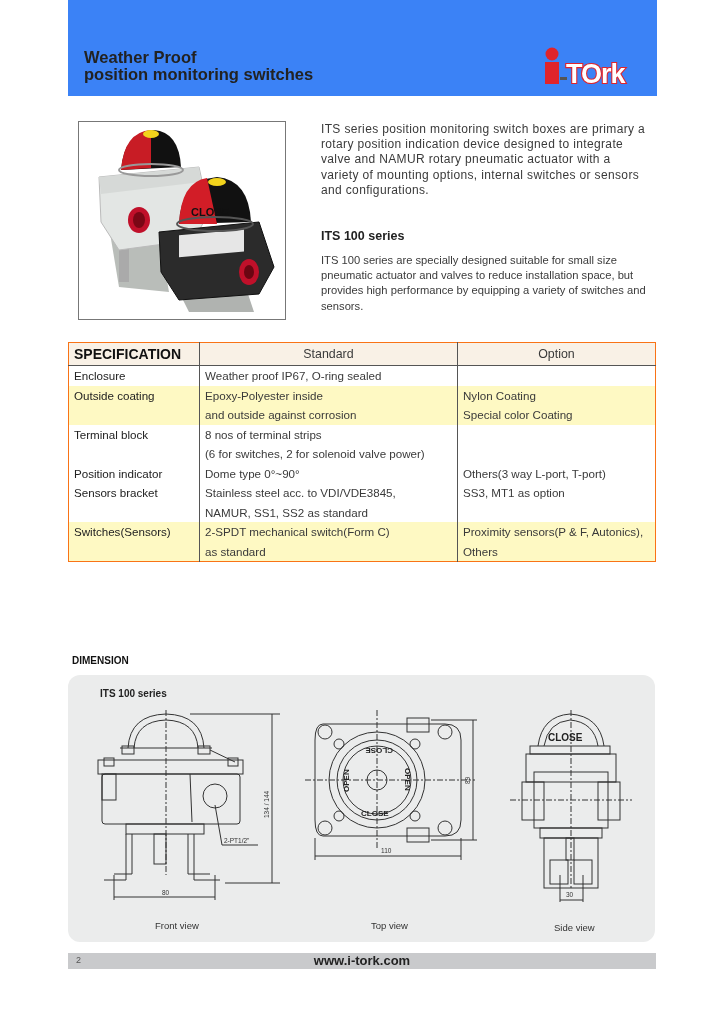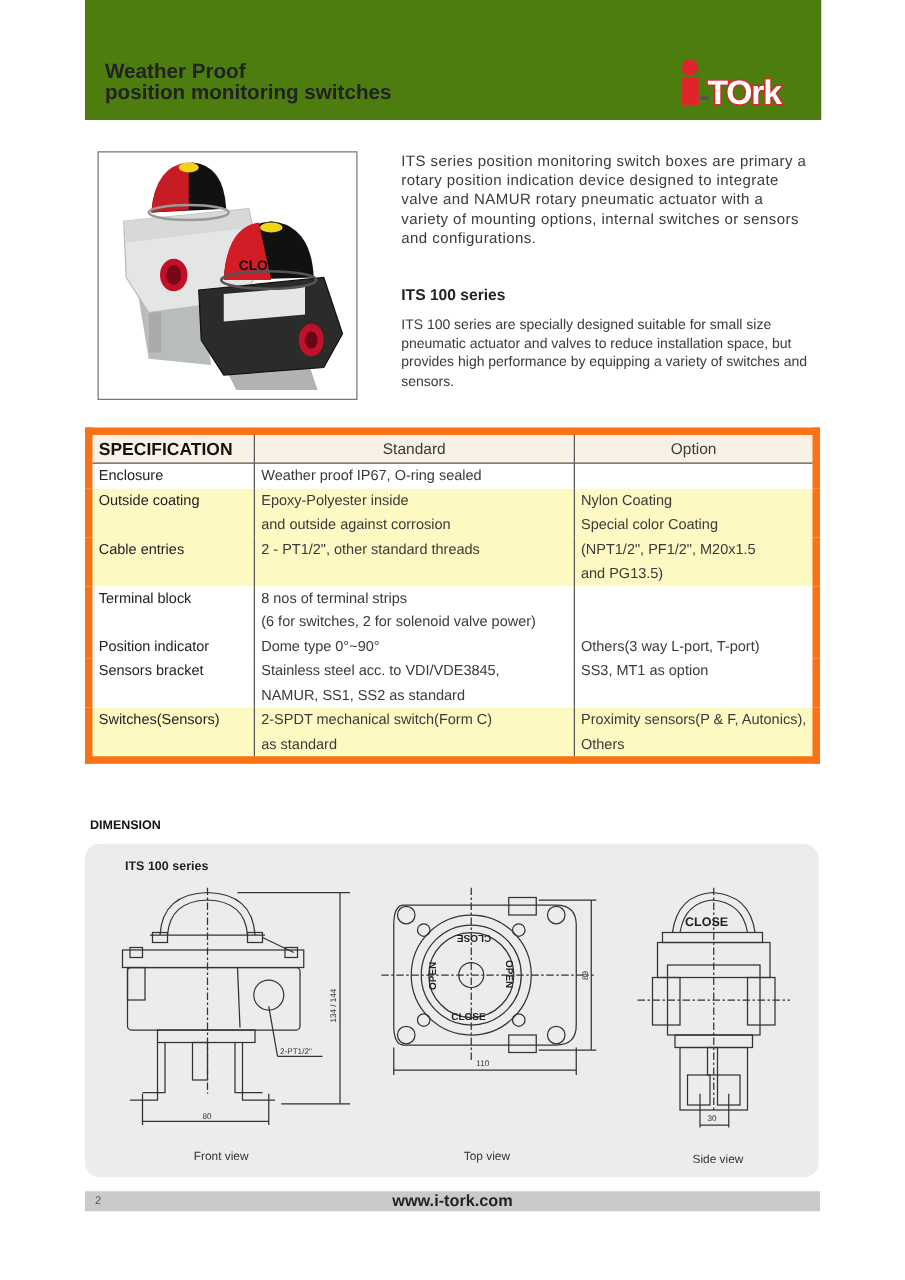--- a/index.html
+++ b/index.html
@@ -1,26 +1,26 @@
 <!DOCTYPE html>
 <html><head>
 <meta charset="utf-8">
 <style>
   html, body { margin:0; padding:0; background:#ffffff; }
   body { width:724px; height:1024px; position:relative; overflow:hidden; font-family:"Liberation Sans", sans-serif; color:#222; }
-  .header { position:absolute; left:68px; top:0; width:589px; height:96px; background:#4d7c0f; }
+  .header { position:absolute; left:68px; top:0; width:589px; height:96px; background:#3b82f6; }
   .header-title { position:absolute; left:16px; top:49px; font-weight:bold; font-size:16.5px; line-height:17px; color:#222; }
   .logo { position:absolute; left:474px; top:46px; width:112px; height:40px; }
   .photo-box { position:absolute; left:78px; top:121px; width:206px; height:197px; border:1px solid #777; background:#fff; overflow:hidden; }
   .intro { position:absolute; left:321px; top:122px; width:330px; font-size:12px; line-height:15.2px; color:#3a3a3a; letter-spacing:0.35px; }
   .series-title { position:absolute; left:321px; top:229px; font-size:12.5px; font-weight:bold; color:#222; }
   .series-desc { position:absolute; left:321px; top:253px; width:330px; font-size:11.2px; line-height:15.2px; color:#3a3a3a; }
   table.spec { position:absolute; left:68px; top:342px; width:588px; border-collapse:collapse; font-size:11.6px; color:#3a3a3a; }
   table.spec td, table.spec th { padding:0 5px; vertical-align:top; }
-  table.spec { border:6px solid #f97316; }
+  table.spec { border:1px solid #f97316; }
   table.spec th { height:22px; background:#f9f1e6; font-weight:normal; border-bottom:1px solid #555; font-size:12.4px; line-height:22px; }
   table.spec th.spec-h { font-weight:bold; font-size:14px; text-align:left; color:#111; }
   .c1 { width:120px; border-right:1px solid #555; font-weight:normal; color:#222; }
   .c2 { width:247px; border-right:1px solid #555; }
   .ln { display:block; height:19.5px; line-height:19.5px; white-space:nowrap; }
   tr.shade td { background:#fef9c3; }
   .dim-title { position:absolute; left:72px; top:655px; font-weight:bold; font-size:10px; color:#111; }
   .dim-box { position:absolute; left:68px; top:675px; width:587px; height:267px; background:#ebecec; border-radius:12px; }
   .dim-sub { position:absolute; left:32px; top:13px; font-size:10px; font-weight:bold; color:#222; }
   .view-label { position:absolute; font-size:9.5px; color:#333; }
@@ -100,32 +100,20 @@
       <td class="c1">
           <span class="ln">Outside coating</span>
         </td>
       <td class="c2">
         <span class="ln">Epoxy-Polyester inside</span>
         <span class="ln">and outside against corrosion</span>
       </td>
       <td>
         <span class="ln">Nylon Coating</span>
         <span class="ln">Special color Coating</span>
-      </td>
-    </tr>
-    <tr class="shade">
-      <td class="c1">
-          <span class="ln">Cable entries</span>
-        </td>
-      <td class="c2">
-          <span class="ln">2 - PT1/2", other standard threads</span>
-        </td>
-      <td>
-        <span class="ln">(NPT1/2", PF1/2", M20x1.5</span>
-        <span class="ln">and PG13.5)</span>
       </td>
     </tr>
     <tr>
       <td class="c1">
           <span class="ln">Terminal block</span>
         </td>
       <td class="c2">
         <span class="ln">8 nos of terminal strips</span>
         <span class="ln">(6 for switches, 2 for solenoid valve power)</span>
       </td>

